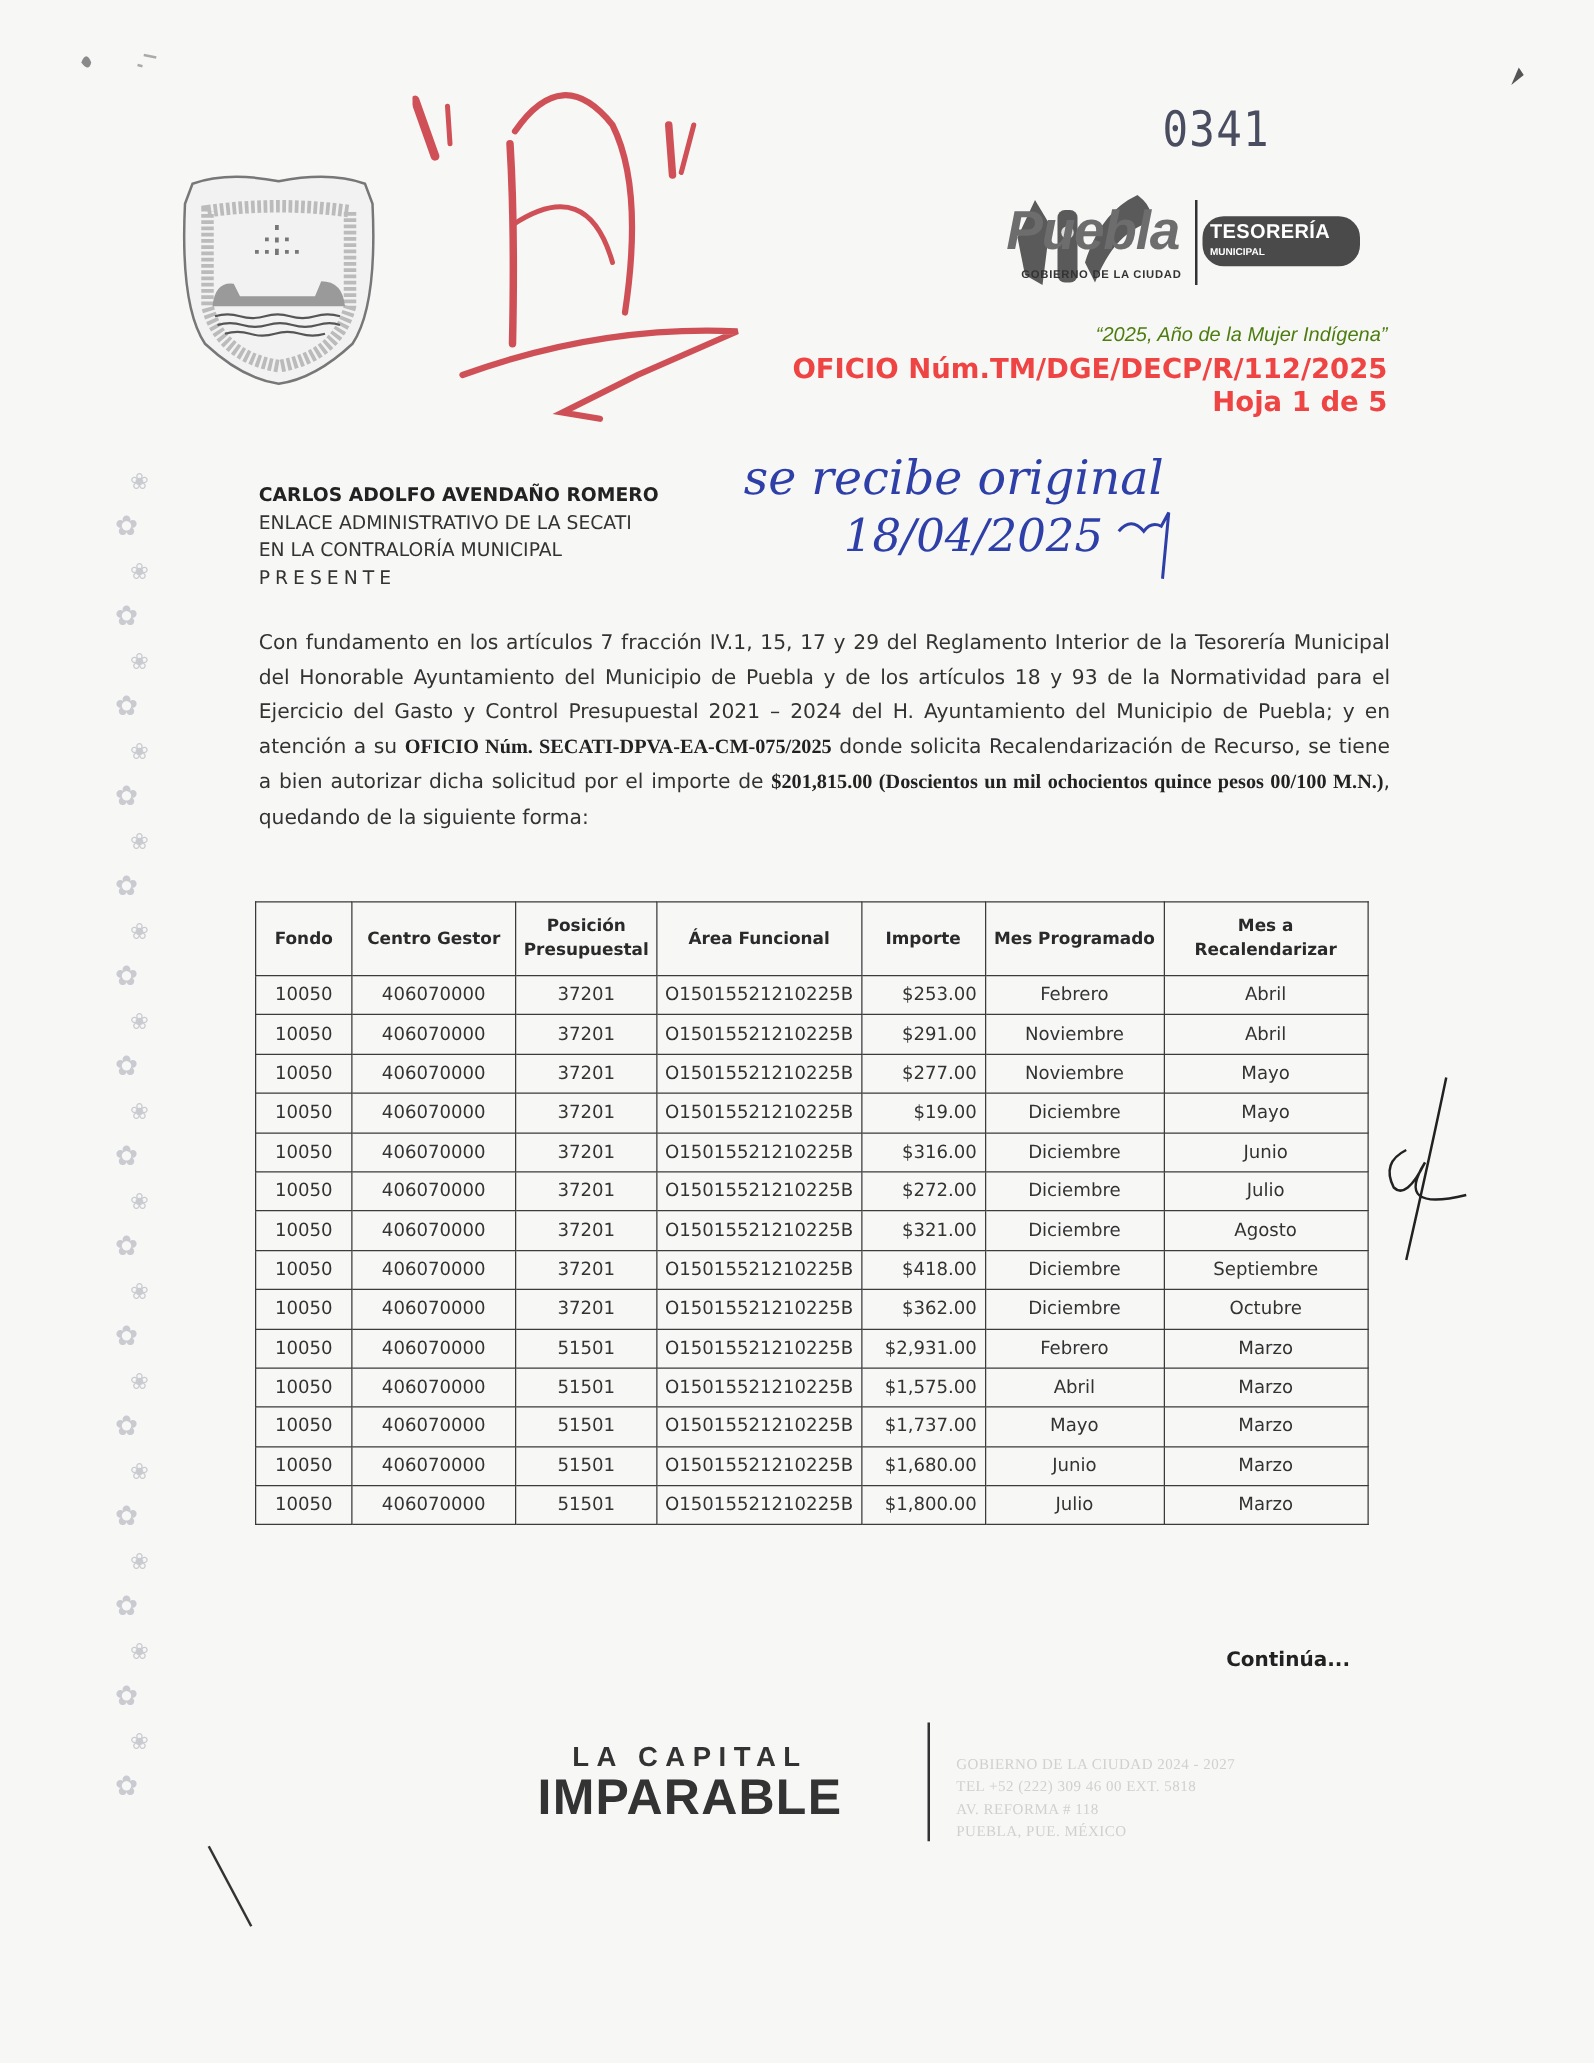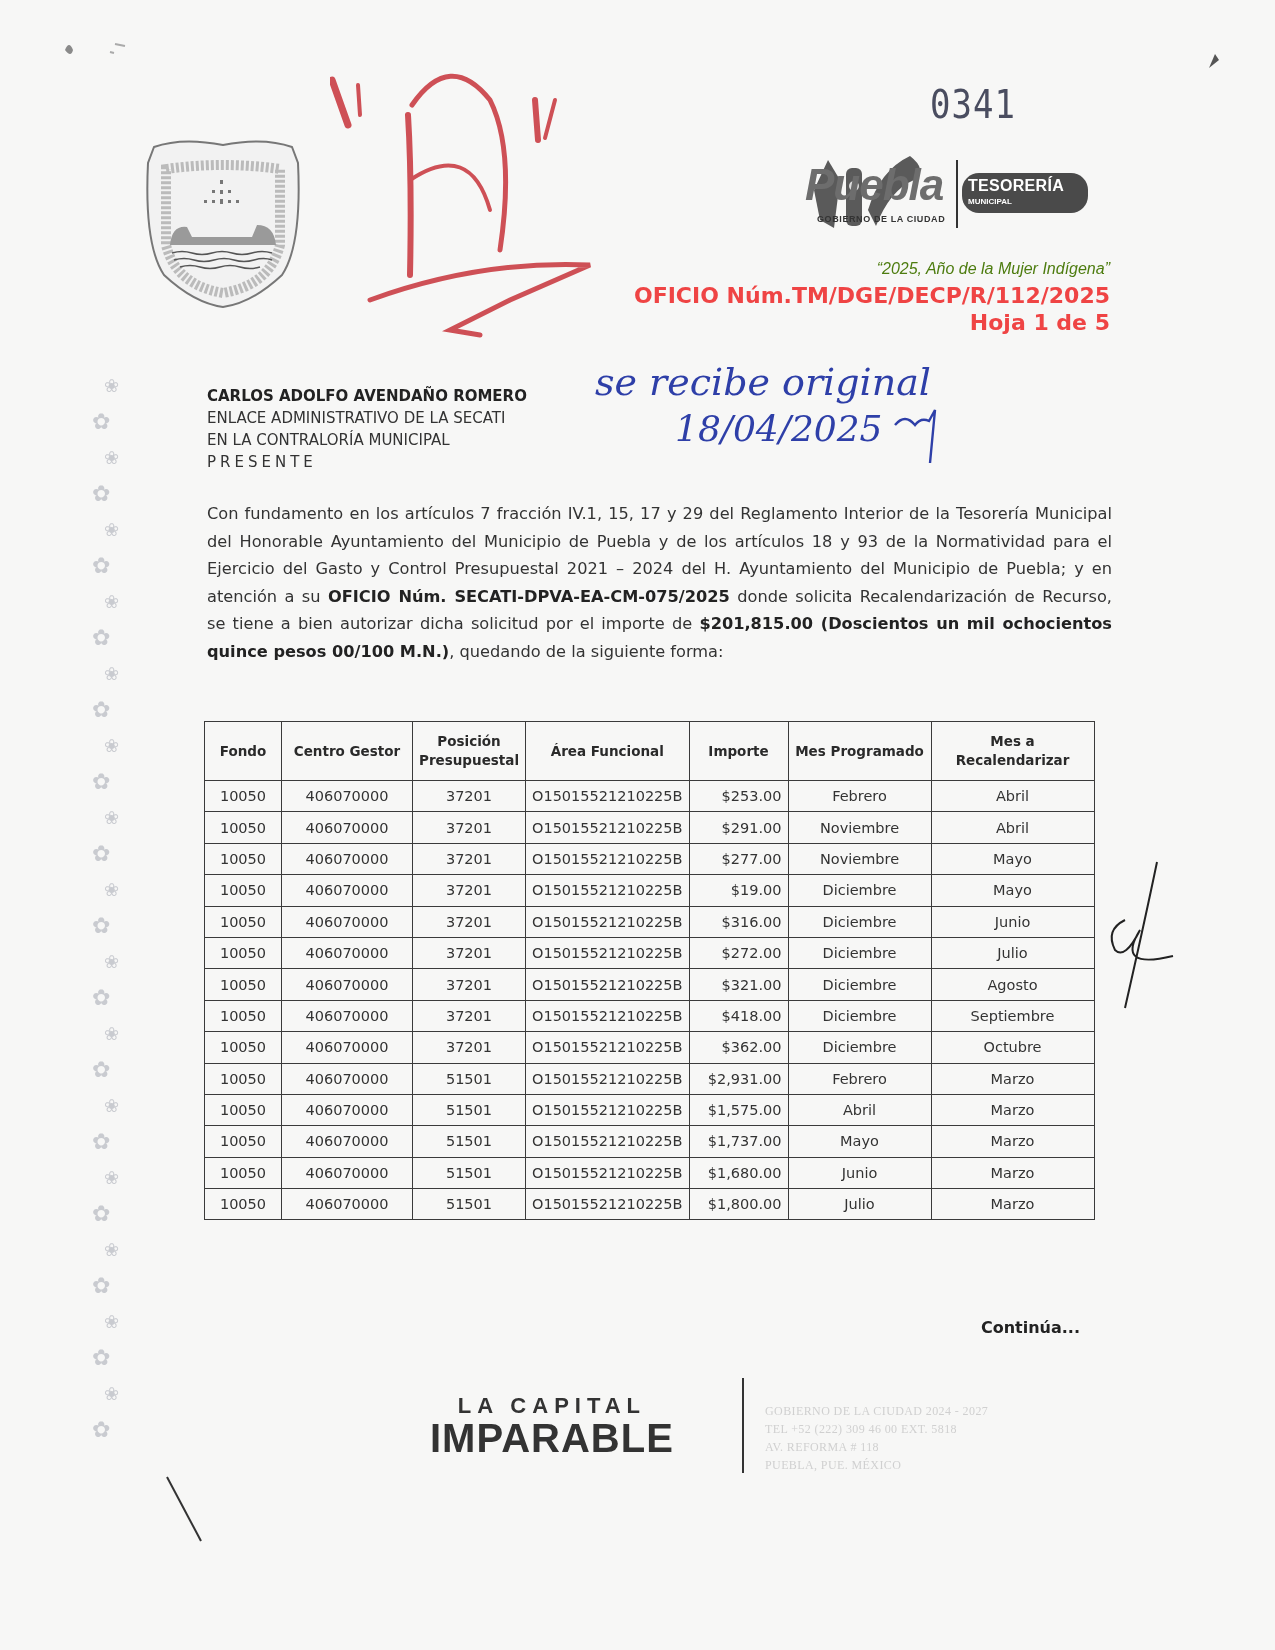--- a/index.html
+++ b/index.html
@@ -39,21 +39,21 @@
   
   .addressee { left:207px; top:385px; font-family:"DejaVu Sans", sans-serif; font-size:15px; line-height:22px; color:#333; }
   .addressee .name { font-weight:bold; color:#222; }
   .addressee .presente { letter-spacing:4px; }
 
   
   .hand-note { left:595px; top:355px; width:420px; height:110px; }
 
   
   .body-par { left:207px; top:500px; width:905px; font-size:16.2px; line-height:27.5px; color:#333; text-align:justify; font-family:"DejaVu Sans", sans-serif; }
-  .body-par b { color:#222; }
+  .body-par b { color:#222;font-family:Liberation Serif, serif; }
 
   
   .tbl { left:204px; top:721px; border-collapse:collapse; font-family:"DejaVu Sans", sans-serif; font-size:14.5px; color:#333; }
   .tbl th, .tbl td { border:1.6px solid #3b3b3b; padding:0 6px; height:30.4px; }
   .tbl th { height:58px; font-weight:bold; font-size:13.5px; color:#2a2a2a; line-height:19px; }
   .tbl td { text-align:center; }
   .tbl td.num { text-align:right; }
   .c1 { width:64px; } .c2 { width:118px; } .c3 { width:92px; } .c4 { width:146px; }
   .c5 { width:86px; } .c6 { width:130px; } .c7 { width:150px; }
 

